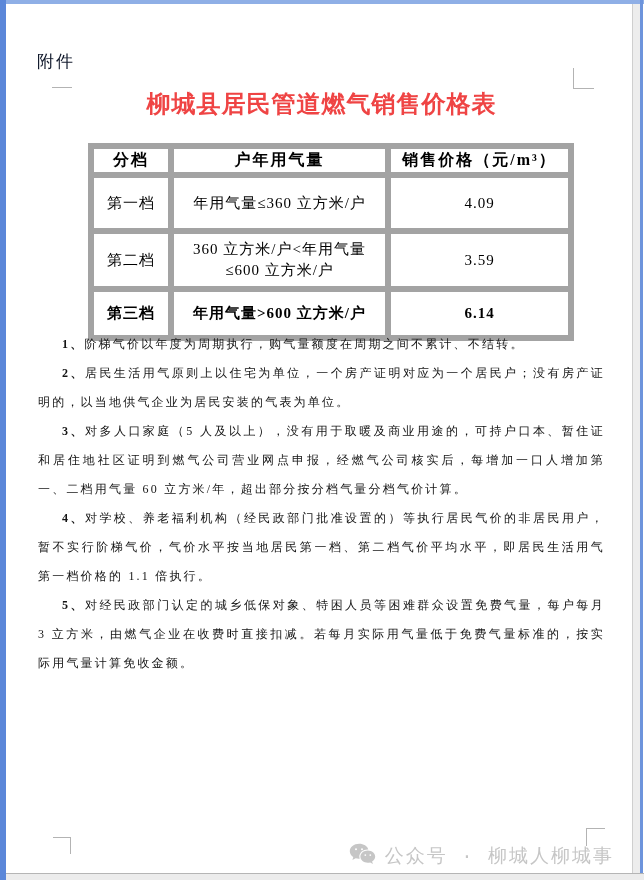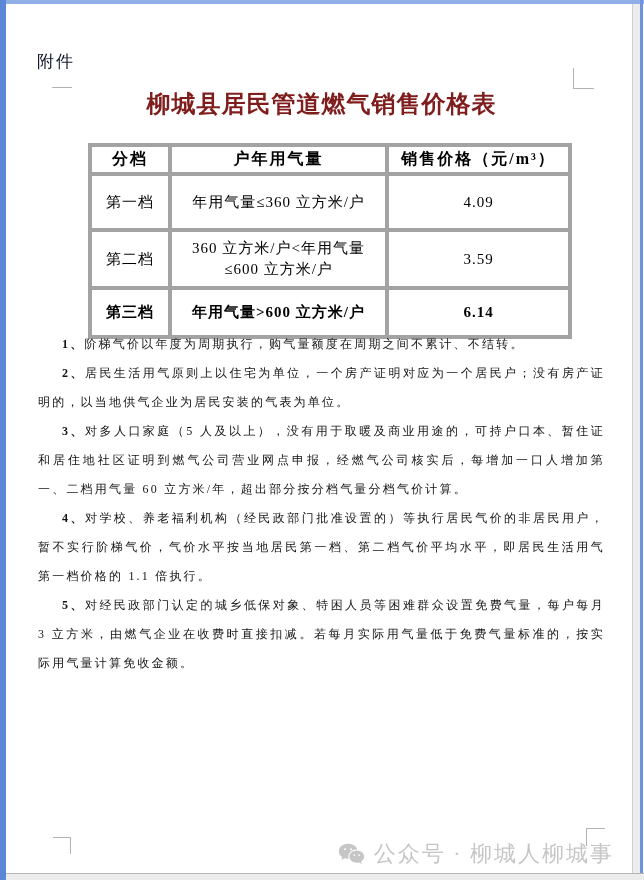--- a/index.html
+++ b/index.html
@@ -15,51 +15,51 @@
   .edge-right-blue { position:absolute; top:0; bottom:5px; right:1px; width:3px; background:#6d94dc; }
   .edge-bottom { position:absolute; left:5px; right:0; bottom:0; height:6px; background:#ececec; border-top:1px solid #b5b5b5; }
 
   .attachment {
     position:absolute; left:37px; top:50px;
     font-size:17px; letter-spacing:2px; color:#0f172a;
   }
   .doc-title {
     position:absolute; left:38px; top:88px; width:567px; margin:0;
     text-align:center; font-size:24px; font-weight:bold; letter-spacing:1px;
-    color:#7f1d1d; font-family:"Liberation Serif","DejaVu Serif",serif;
+    color:#ef4444; font-family:"Liberation Serif","DejaVu Serif",serif;
   }
 
   .price-table {
     position:absolute; left:88px; top:143px;
     border-collapse:collapse; table-layout:fixed; width:480px;
   }
   .price-table th, .price-table td {
-    border:4px solid #a3a3a3; text-align:center; vertical-align:middle;
+    border:6px solid #a3a3a3; text-align:center; vertical-align:middle;
     font-size:15px; padding:1px 4px; letter-spacing:1px; color:#000;
   }
   .price-table th { font-weight:bold; font-size:16px; letter-spacing:2px; }
   .row-header { height:29px; }
   .row-1 { height:56px; }
   .row-2 { height:58px; }
   .row-3 { height:49px;font-weight:bold; }
   .usage-cell { line-height:21px; }
 
   .notes {
     position:absolute; left:38px; top:330px; width:567px;
     font-size:12px; line-height:29px; letter-spacing:2.2px;
     text-align:justify; color:#141414;
   }
   .note { margin:0; text-indent:2em; }
   .note-num { font-weight:bold; }
 
   .footer {
     position:absolute; right:30px; bottom:11px;
-    display:flex; align-items:center; gap:9px;
-    color:#c6c6c6; font-size:22px; letter-spacing:2px;
-    font-family:Liberation Serif, serif;
+    display:flex; align-items:flex-start; gap:9px;
+    color:#c6c6c6; font-size:19px; letter-spacing:2px;
+    font-family:Liberation Mono, monospace;
   }
   .wx-icon { display:inline-flex; }
 
   
   .mark { position:absolute; }
   .mark-tl { left:52px; top:87px;  width:20px; height:1px;  border-top:1px solid #b3b3b3; }
   .mark-tr { left:573px; top:68px; width:20px; height:20px; border-left:1px solid #b3b3b3; border-bottom:1px solid #b3b3b3; }
   .mark-bl { left:53px; top:837px; width:17px; height:16px; border-top:1px solid #b3b3b3; border-right:1px solid #b3b3b3; }
   .mark-br { left:586px; top:828px; width:18px; height:17px; border-top:1px solid #b3b3b3; border-left:1px solid #b3b3b3; }
 </style>

